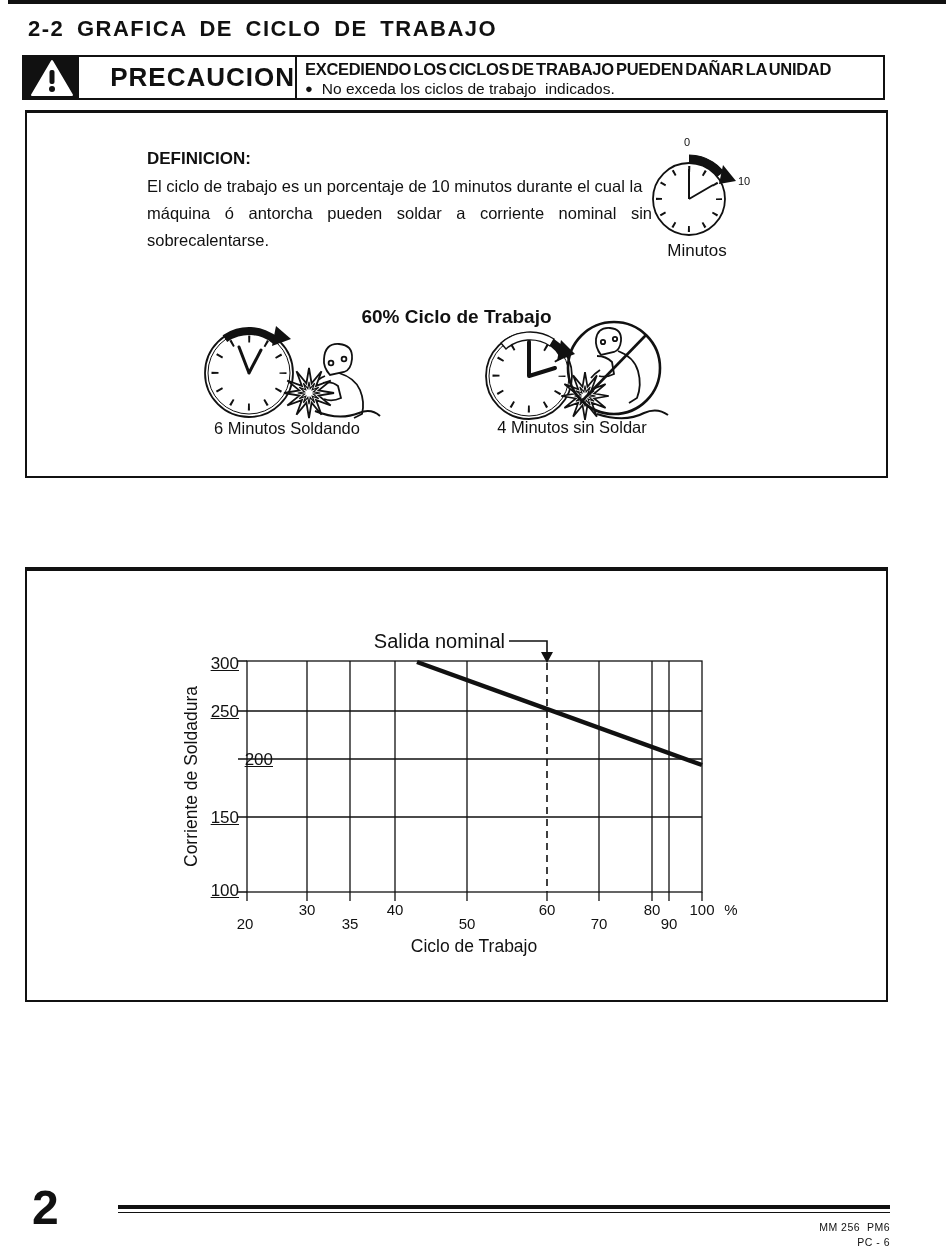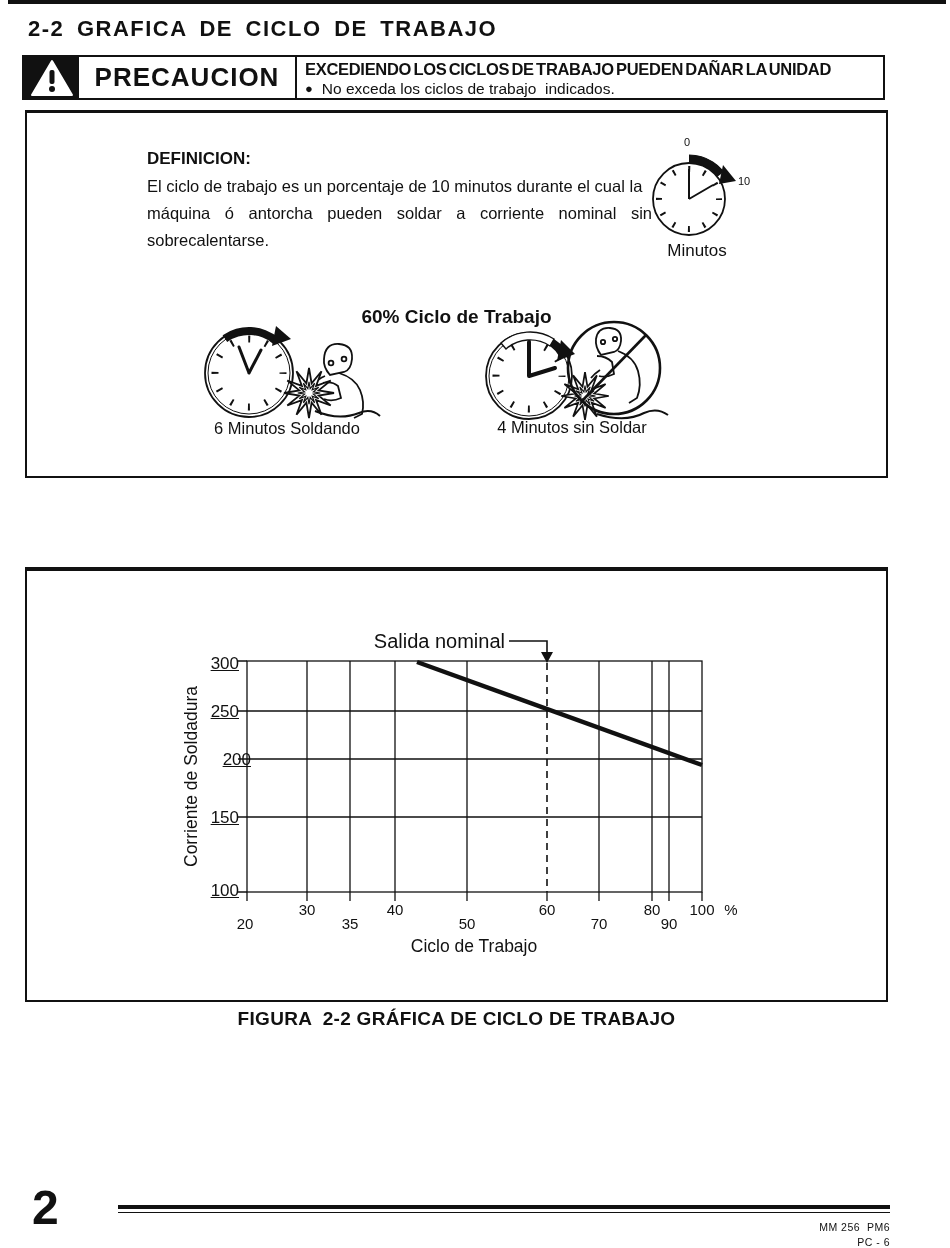--- a/index.html
+++ b/index.html
@@ -7,21 +7,21 @@
         font-family:"Liberation Sans","DejaVu Sans",sans-serif;color:#111;}
   .abs{position:absolute;}
   .pre{white-space:pre-wrap;}
   
   #top-rule{left:8px;top:0;width:938px;height:4px;background:#111;}
   
   #page-title{left:28px;top:16px;font-size:22px;font-weight:bold;letter-spacing:1.5px;word-spacing:5px;}
   
   #warn{left:22px;top:55px;width:863px;height:45px;border:2px solid #111;display:flex;box-sizing:border-box;background:#fff;}
   #warn-icon-box{width:55px;background:#111;display:flex;align-items:center;justify-content:center;flex:0 0 55px;}
-  #warn-label-box{flex:0 0 216px;display:flex;align-items:center;justify-content:center;border-right:2px solid #111;}
+  #warn-label-box{flex:0 0 216px;display:flex;align-items:center;justify-content:flex-end;border-right:2px solid #111;}
   #warn-label-box span{font-size:26px;font-weight:bold;letter-spacing:1px;}
   #warn-text-box{flex:1;padding:2px 8px 0 8px;}
   #warn-heading{font-size:16.5px;font-weight:bold;letter-spacing:-0.3px;word-spacing:-2px;line-height:20px;}
   #warn-bullet-line{font-size:15.5px;line-height:20px;display:flex;align-items:center;gap:9px;}
   #warn-bullet-line .dot{font-size:13px;line-height:20px;}
   
   .frame{border:2px solid #111;box-sizing:border-box;background:#fff;}
   #box1{left:25px;top:110px;width:863px;height:368px;border-top-width:3px;}
   #box2{left:25px;top:567px;width:863px;height:435px;border-top-width:4px;}
   
@@ -177,38 +177,37 @@
       <polygon points="514,81 526,81 520,92" fill="#111"></polygon>
       <line x1="390" y1="91" x2="675" y2="194" stroke="#111" stroke-width="4.5"></line>
     </svg>
 
     <div class="abs" id="nominal-label">Salida nominal</div>
     <div class="abs" id="ylabel">Corriente de Soldadura</div>
     <div class="abs" id="xlabel">Ciclo de Trabajo</div>
 
     <div class="abs yt" style="left:168px;top:83px;">300</div>
     <div class="abs yt" style="left:168px;top:131px;">250</div>
-    <div class="abs yt" style="left:156px;top:179px;padding-left:24px;">200</div>
+    <div class="abs yt" style="left:178px;top:179px;padding-left:24px;">200</div>
     <div class="abs yt" style="left:168px;top:237px;">150</div>
     <div class="abs yt" style="left:168px;top:310px;">100</div>
 
     <div class="abs xt" style="left:196px;top:344px;">20</div>
     <div class="abs xt" style="left:258px;top:330px;">30</div>
     <div class="abs xt" style="left:301px;top:344px;">35</div>
     <div class="abs xt" style="left:346px;top:330px;">40</div>
     <div class="abs xt" style="left:418px;top:344px;">50</div>
     <div class="abs xt" style="left:498px;top:330px;">60</div>
     <div class="abs xt" style="left:550px;top:344px;text-align:center;">70</div>
     <div class="abs xt" style="left:603px;top:330px;">80</div>
     <div class="abs xt" style="left:620px;top:344px;">90</div>
     <div class="abs xt" style="left:653px;top:330px;">100</div>
     <div class="abs xt" style="left:682px;top:330px;">%</div>
   </div>
 
-  <div class="abs pre" id="fig-caption">FIGURA  2-2 GRÁFICA DE CICLO DE TRABAJO</div>
 
   <div class="abs" id="page-num">2</div>
   <div class="abs" id="bot-rule-thick"></div>
   <div class="abs" id="bot-rule-thin"></div>
   <div class="abs" id="footer-codes">
     <div class="pre">MM 256  PM6</div>
     <div class="pre">PC - 6</div>
   </div>
 
 </div>

